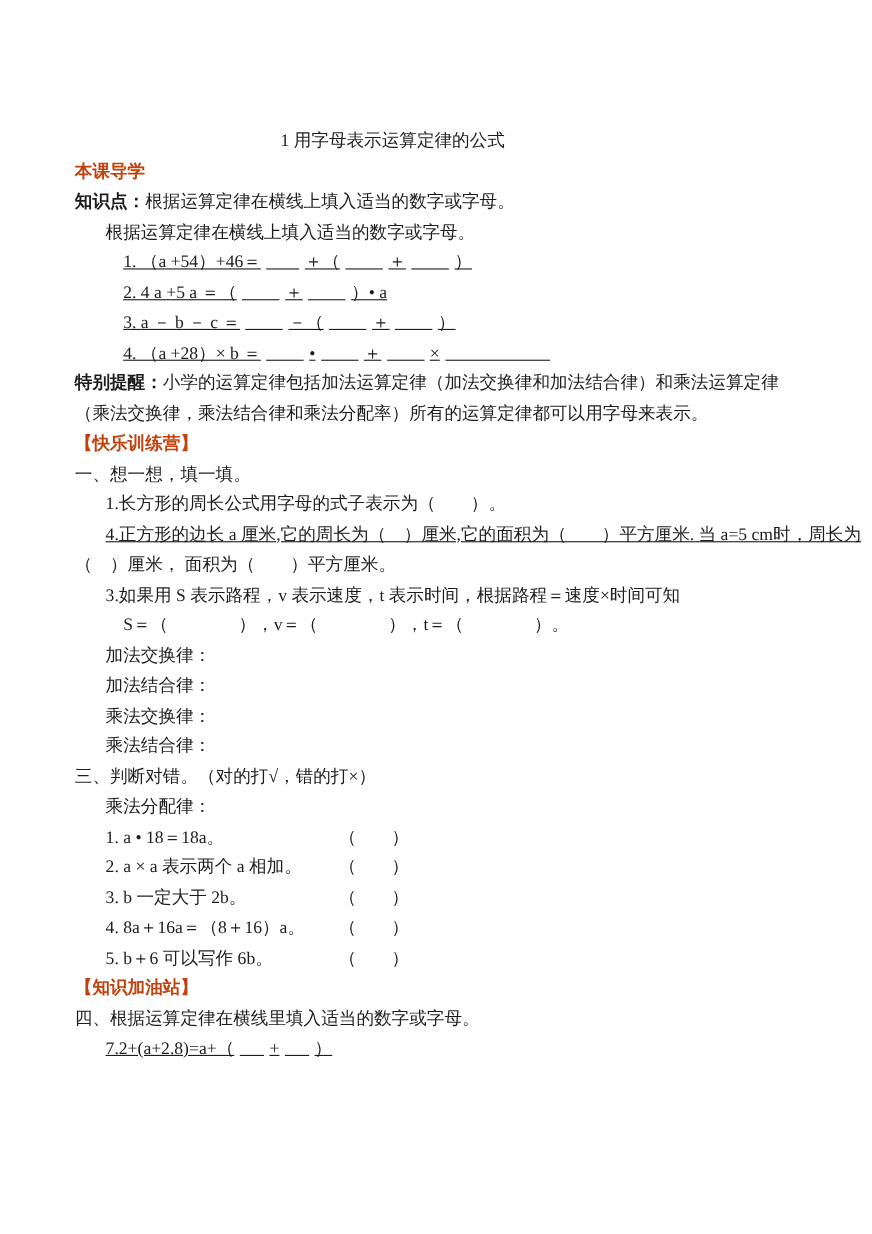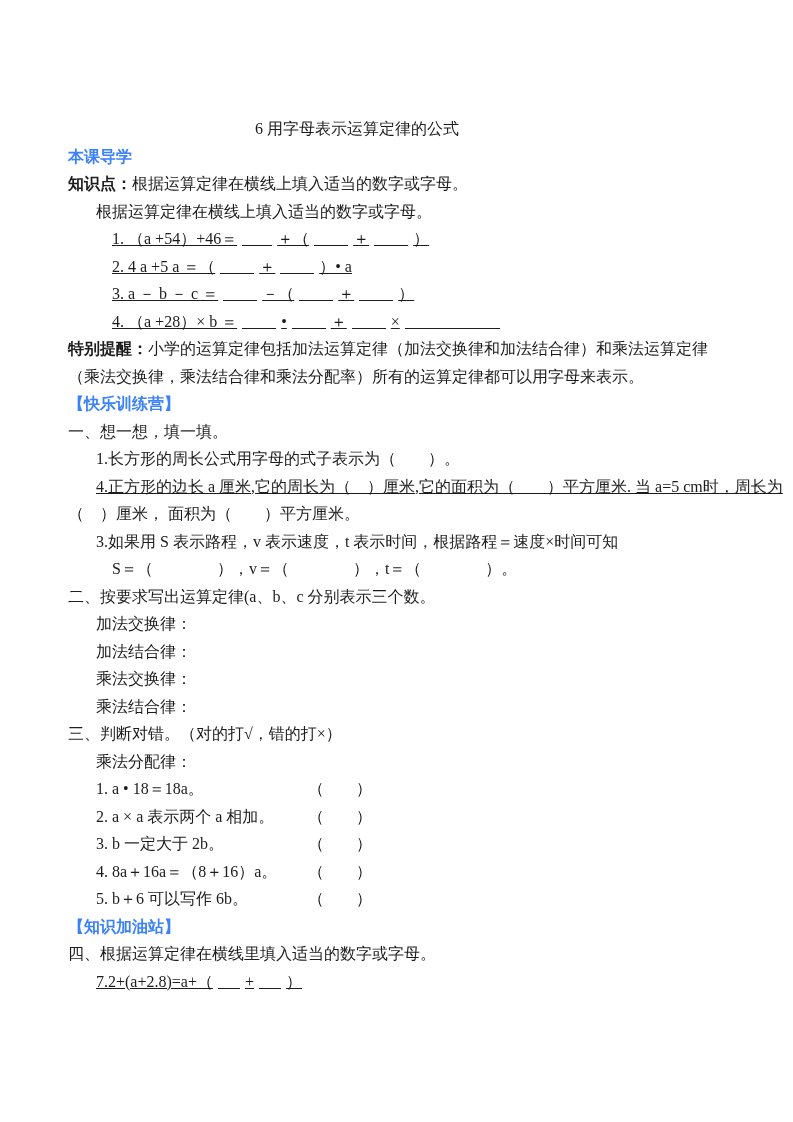--- a/index.html
+++ b/index.html
@@ -9,21 +9,21 @@
     background:#ffffff;
     box-sizing:border-box;
     padding:115px 54px 0 68px;
     font-family:"Liberation Serif","DejaVu Serif",serif;
     font-size:16px;
     color:#1c1c1c;
     overflow:hidden;
   }
   .line{line-height:27.5px;min-height:27.5px;}
   .title{padding-left:187px;}
-  .red{color:#3b82f6;font-weight:bold;}
+  .red{color:#c2410c;font-weight:bold;}
   .b{font-weight:bold;}
   .i1{padding-left:28px;}      
   .i1b{padding-left:18px;}     
   .i2{padding-left:44px;}      
   .nw{white-space:nowrap;text-decoration:underline;}
   .bl{
     display:inline-block;
     border-bottom:1px solid #1c1c1c;
     height:15px;
     vertical-align:-2px;
@@ -31,21 +31,21 @@
   }
   .w22{width:22px}.w30{width:30px}.w34{width:34px}.w95{width:95px}
   .q3row{display:flex;}
   .q3text{min-width:212px;}
 </style>
 </head>
 <body>
 
 <div class="page">
 
-  <div class="line title">6 用字母表示运算定律的公式</div>
+  <div class="line title">1 用字母表示运算定律的公式</div>
 
   <div class="line red">本课导学</div>
 
   <div class="line"><span class="b">知识点：</span><span>根据运算定律在横线上填入适当的数字或字母。</span></div>
 
   <div class="line i1">根据运算定律在横线上填入适当的数字或字母。</div>
 
   <div class="line i2 nw"><span>1. （a +54）+46＝</span><span class="bl w30"></span><span>＋（</span><span class="bl w34"></span><span>＋</span><span class="bl w34"></span><span>）</span></div>
 
   <div class="line i2 nw"><span>2. 4 a +5 a ＝（</span><span class="bl w34"></span><span>＋</span><span class="bl w34"></span><span>）• a</span></div>
@@ -58,21 +58,20 @@
 
   <div class="line red">【快乐训练营】</div>
 
   <div class="line">一、想一想，填一填。</div>
   <div class="line i1">1.长方形的周长公式用字母的式子表示为（　　）。</div>
   <div class="line i1 nw">4.正方形的边长 a 厘米,它的周长为（　）厘米,它的面积为（　　）平方厘米. 当 a=5 cm时，周长为</div>
   <div class="line">（　）厘米， 面积为（　　）平方厘米。</div>
   <div class="line i1">3.如果用 S 表示路程，v 表示速度，t 表示时间，根据路程＝速度×时间可知</div>
   <div class="line i2">S＝（　　　　），v＝（　　　　），t＝（　　　　）。</div>
 
-  <div class="line">二、按要求写出运算定律(a、b、c 分别表示三个数。</div>
   <div class="line i1">加法交换律：</div>
   <div class="line i1">加法结合律：</div>
   <div class="line i1">乘法交换律：</div>
   <div class="line i1">乘法结合律：</div>
   <div class="line">三、判断对错。（对的打√，错的打×）</div>
 
   <div class="line i1">乘法分配律：</div>
   <div class="line i1 q3row">
       <span class="q3text">1. a • 18＝18a。</span>
       <span>（　　）</span>

